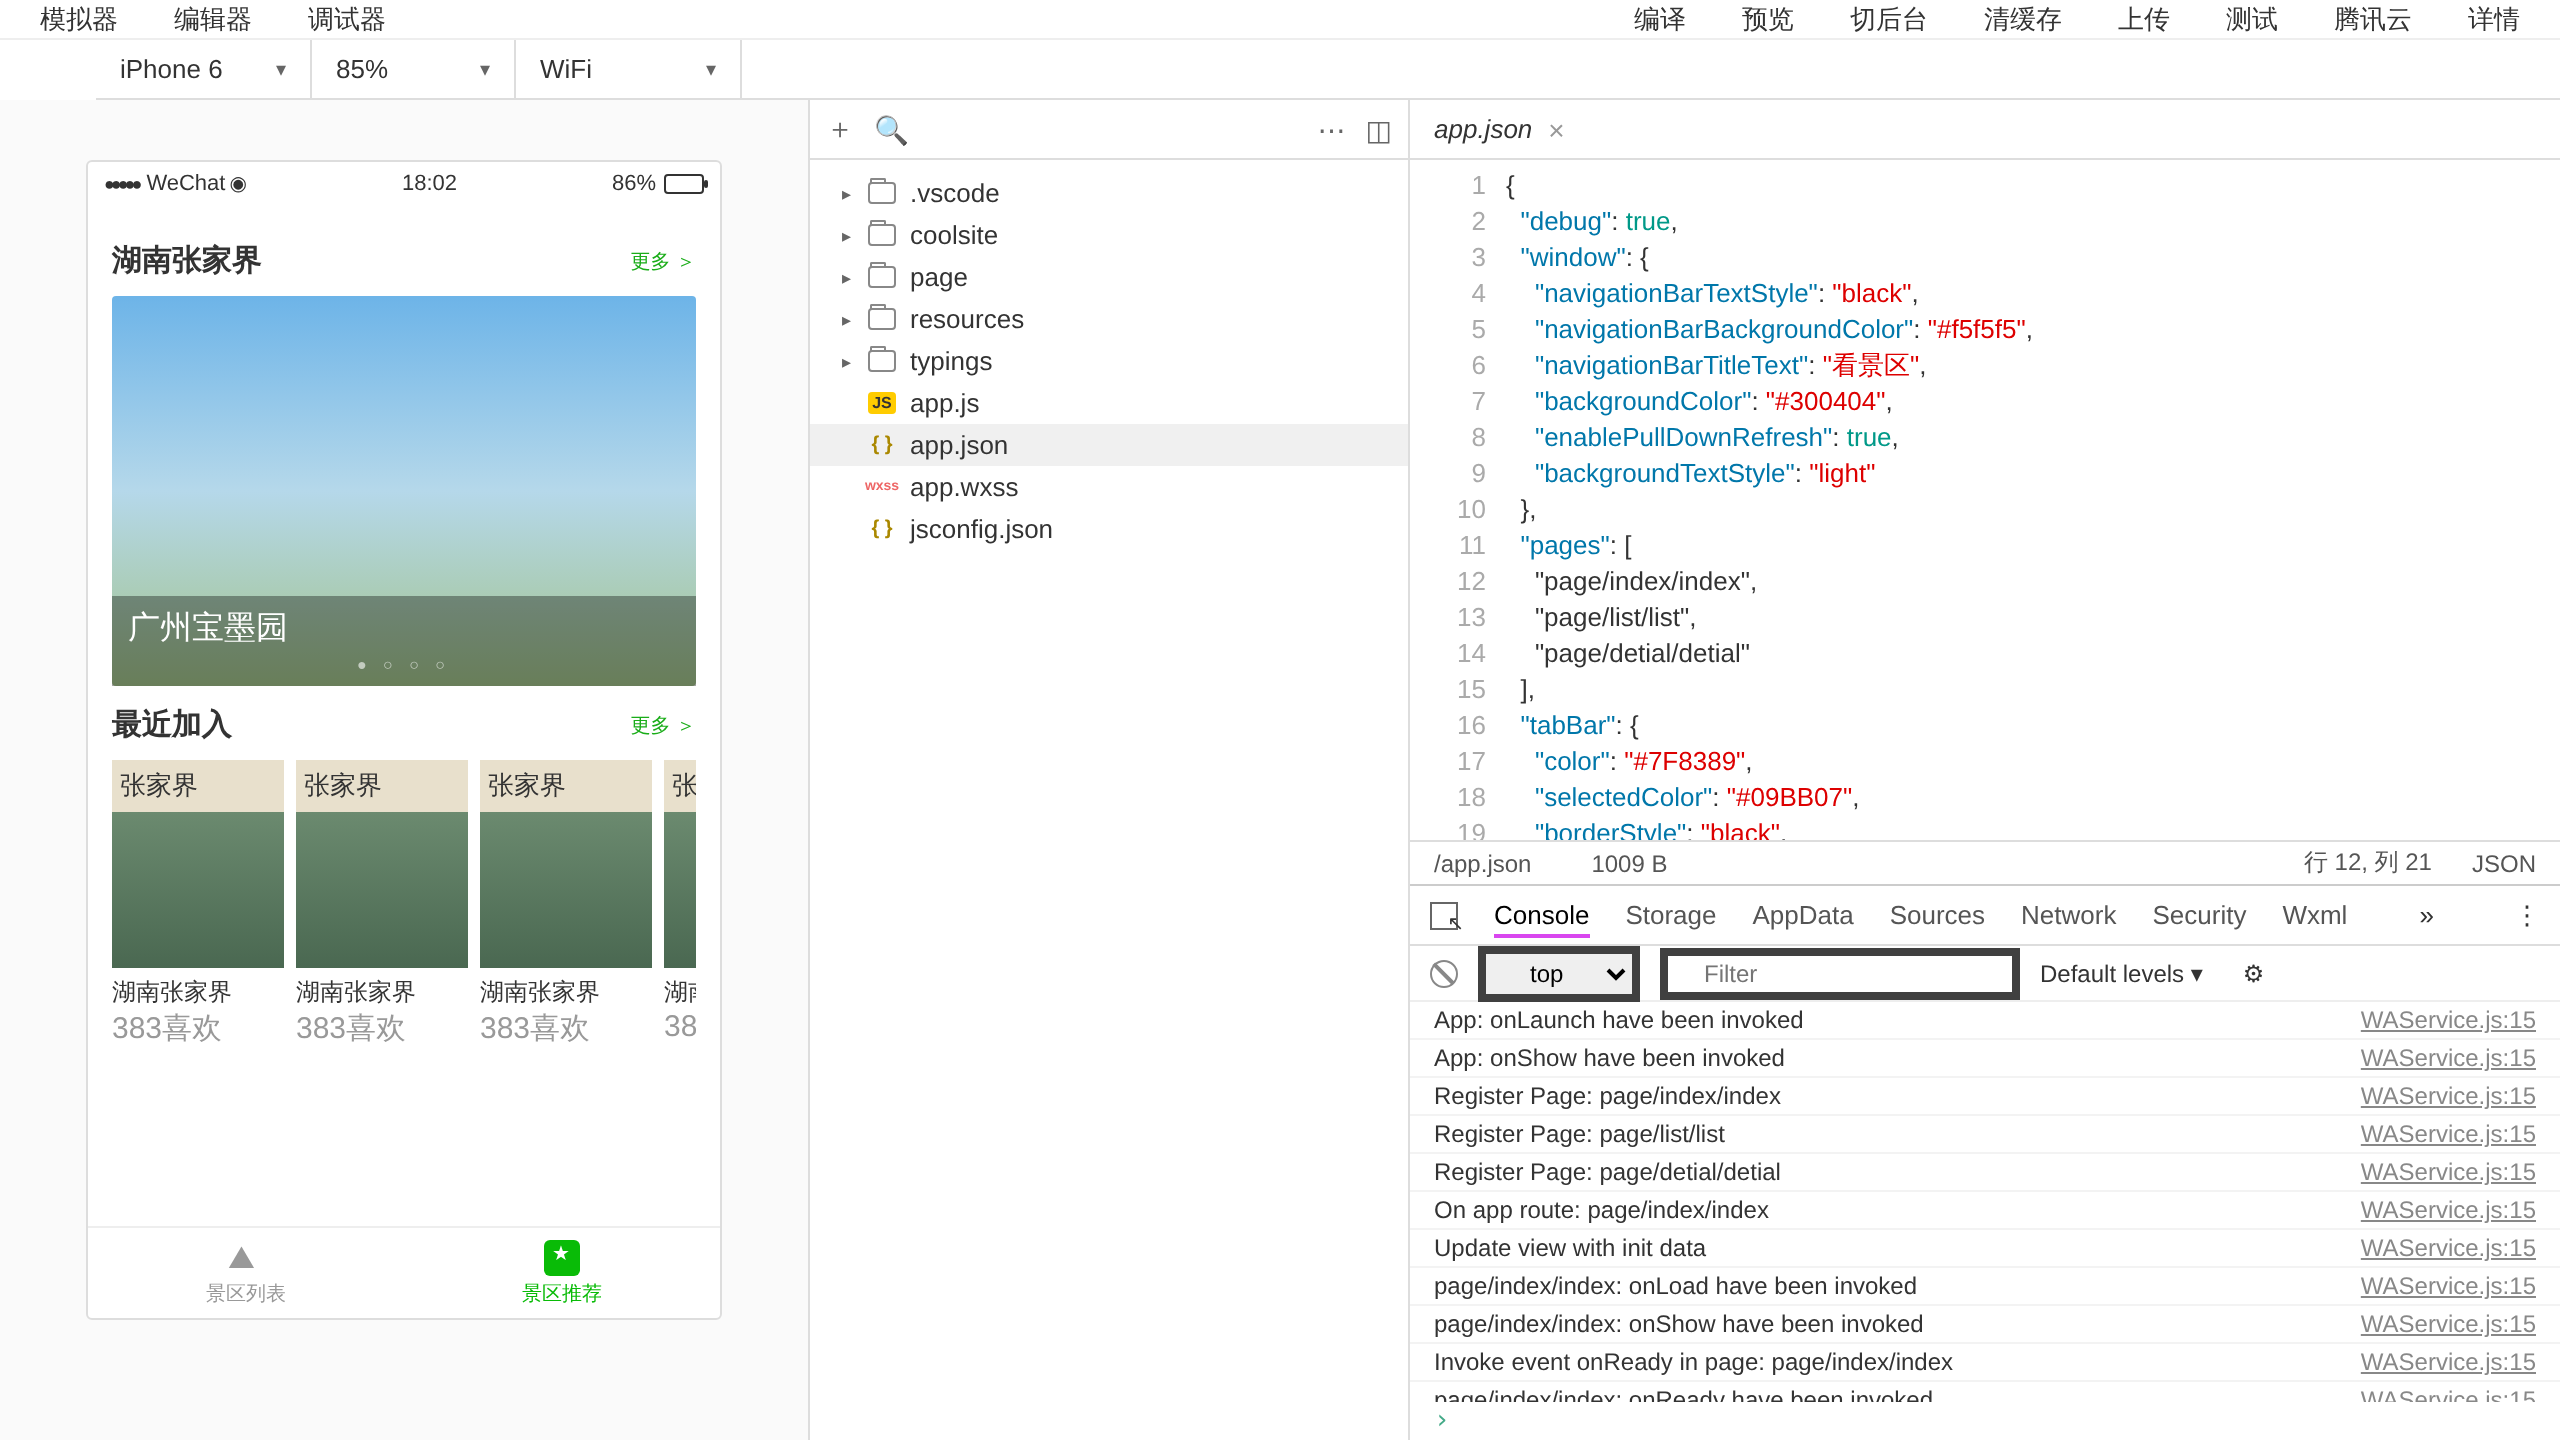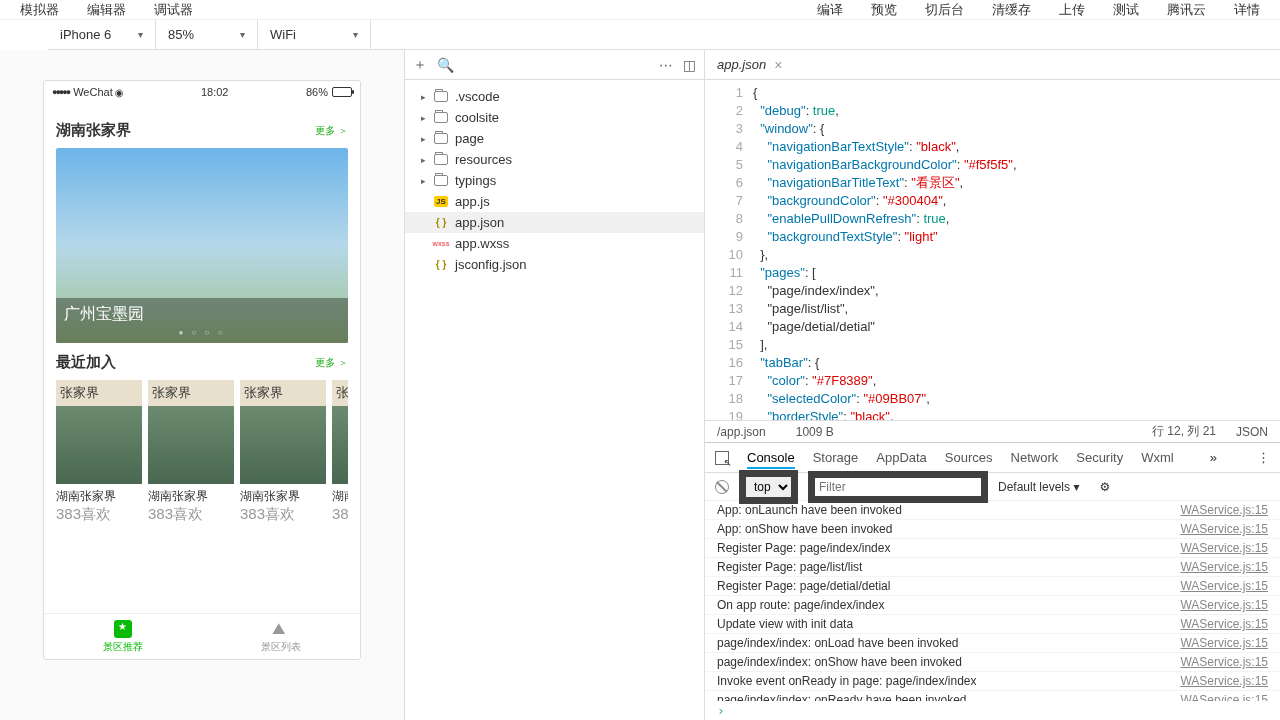--- a/index.html
+++ b/index.html
@@ -78,26 +78,26 @@
 .s { color:#d00; } .k { color:#07a; } .n { color:#098; }
 .statusline { height:22px; border-top:1px solid #ddd; display:flex; align-items:center; padding:0 12px; font-size:12px; color:#555;}
 .statusline .ss { flex:1; }
 
 
 .devtools { height:278px; border-top:1px solid #ccc; display:flex; flex-direction:column; }
 .dt-tabs { height:30px; display:flex; align-items:center; padding:0 10px; gap:18px; border-bottom:1px solid #ddd; font-size:13px;}
 .dt-tabs .elsel { width:14px; height:14px; border:1px solid #666; position:relative; }
 .dt-tabs .elsel::after { content:'↖'; position:absolute; bottom:-4px; right:-4px; font-size:10px;}
 .dt-tabs .dtab { cursor:pointer; color:#555; }
-.dt-tabs .dtab.active { color:#000; border-bottom:2px solid #0ea5e9; padding-bottom:2px;}
+.dt-tabs .dtab.active { color:#000; border-bottom:2px solid #d946ef; padding-bottom:2px;}
 .dt-tabs .dspacer { flex:1; }
 .dt-filter { height:28px; display:flex; align-items:center; padding:0 10px; gap:10px; border-bottom:1px solid #eee; font-size:12px;}
 .dt-filter .clear { width:14px; height:14px; border:1.5px solid #888; border-radius:50%; position:relative;}
 .dt-filter .clear::after { content:''; position:absolute; width:14px; height:1.5px; background:#888; transform:rotate(45deg); top:5px; left:-1px;}
-.dt-filter select, .dt-filter input { border:7px solid #404040; padding:2px 4px; font-size:12px; }
+.dt-filter select, .dt-filter input { border:4px solid #404040; padding:2px 18px; font-size:12px; }
 .dt-filter input { width:180px; }
 .console { flex:1; overflow:auto; font-family: Menlo, Consolas, monospace; font-size:12px; }
 .console .line { display:flex; padding:2px 12px; border-bottom:1px solid #f3f3f3;}
 .console .msg { flex:1; }
 .console .src { color:#888; text-decoration:underline; }
 .prompt { padding:2px 12px; color:#4a8; font-family: Menlo, monospace; }
 </style>
 </head>
 <body>
 
@@ -186,27 +186,27 @@
             <div class="card">
               <div class="thumb">
                 <span class="label">张家界</span>
               </div>
               <div class="name">湖南</div>
               <div class="likes">3831</div>
             </div>
           </div>
       </div>
       <div class="tabbar">
+        <div class="tab">
+          <span class="icon"></span>
+          <span>景区列表</span>
+        </div>
         <div class="tab active">
           <span class="icon"></span>
           <span>景区推荐</span>
-        </div>
-        <div class="tab">
-          <span class="icon"></span>
-          <span>景区列表</span>
         </div>
       </div>
     </div>
   </div>
 
   <div class="explorer">
     <div class="exp-top">
       <span class="plus">＋</span>
       <span class="search">🔍</span>
       <span class="tspacer"></span>

